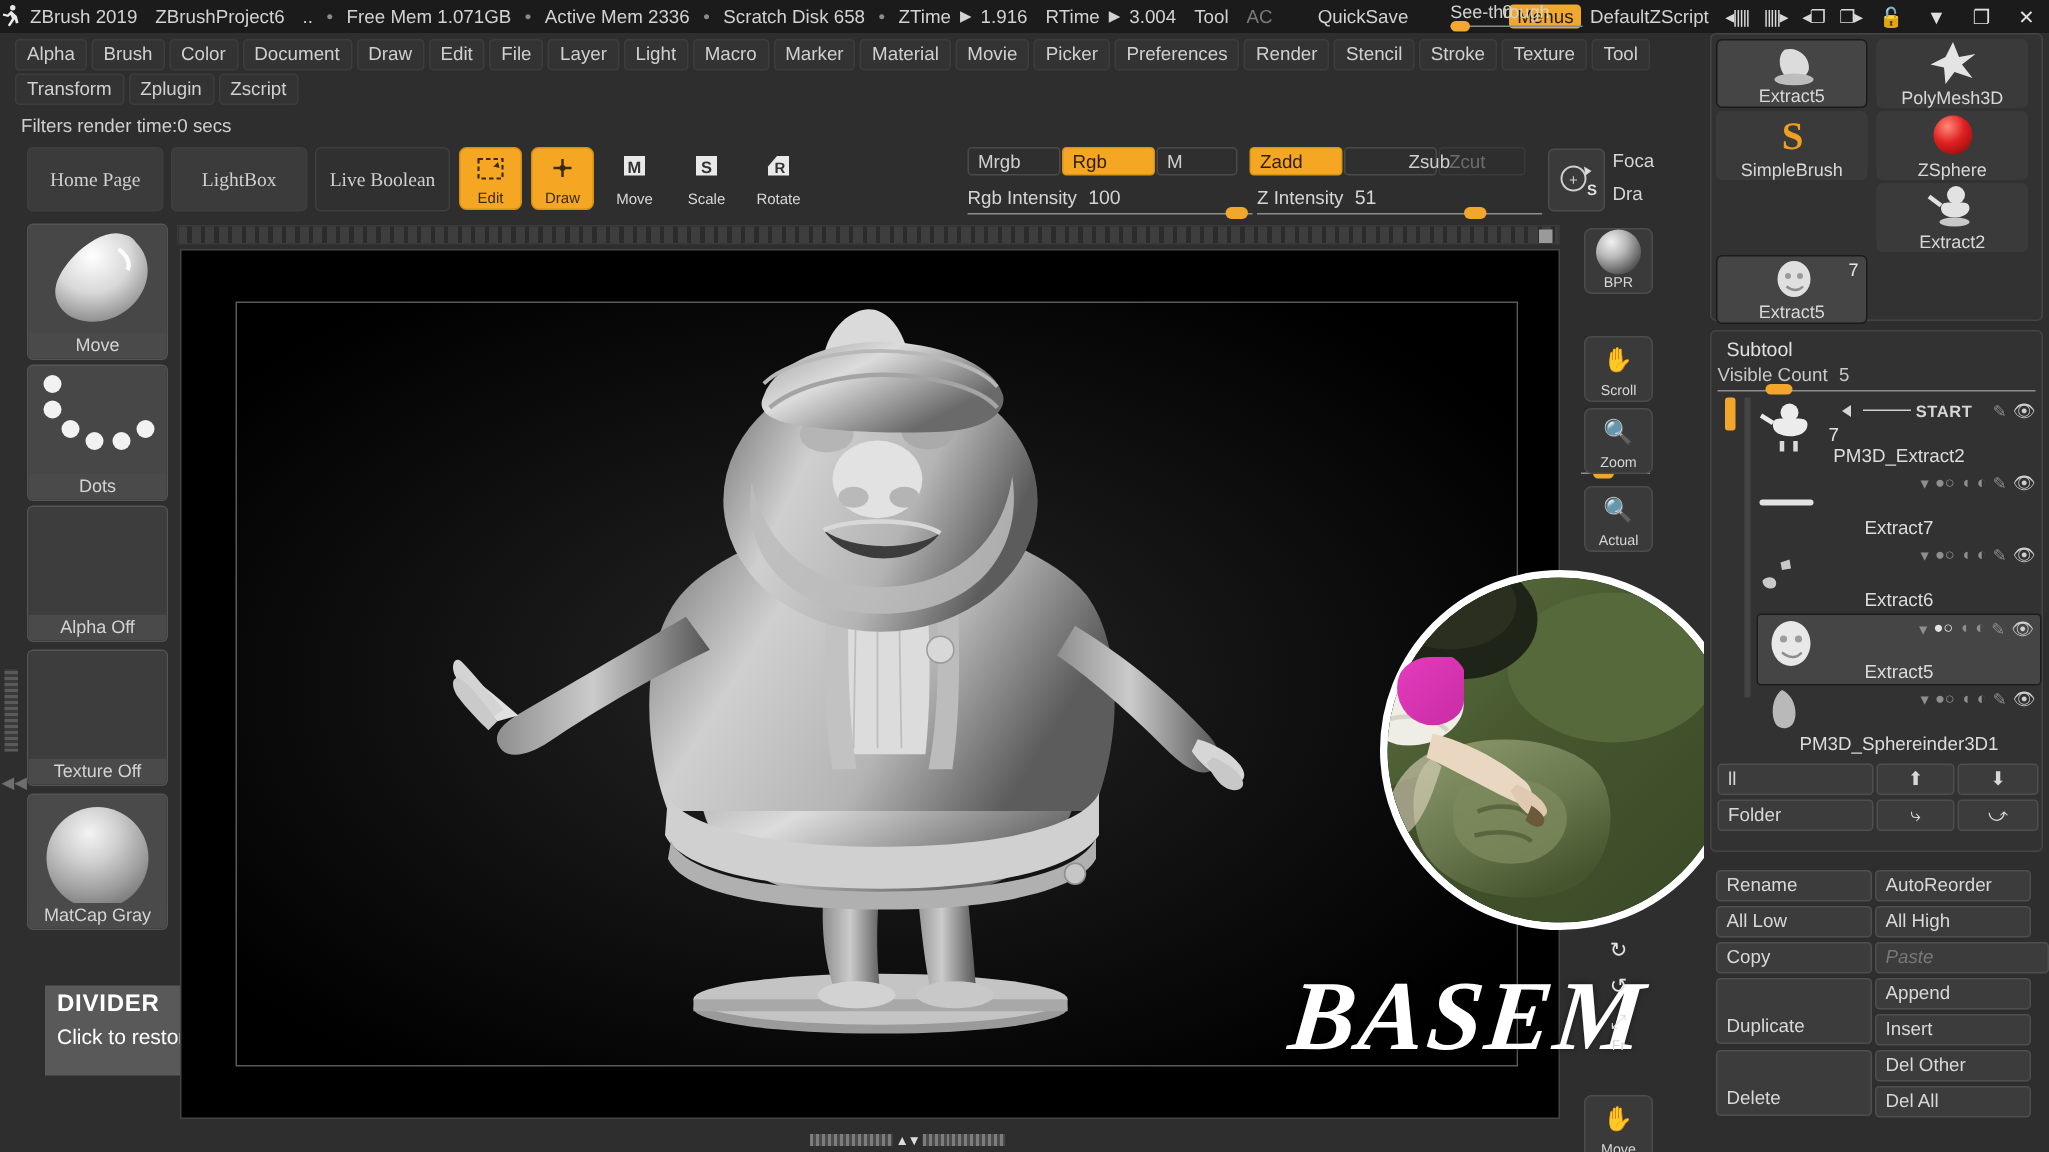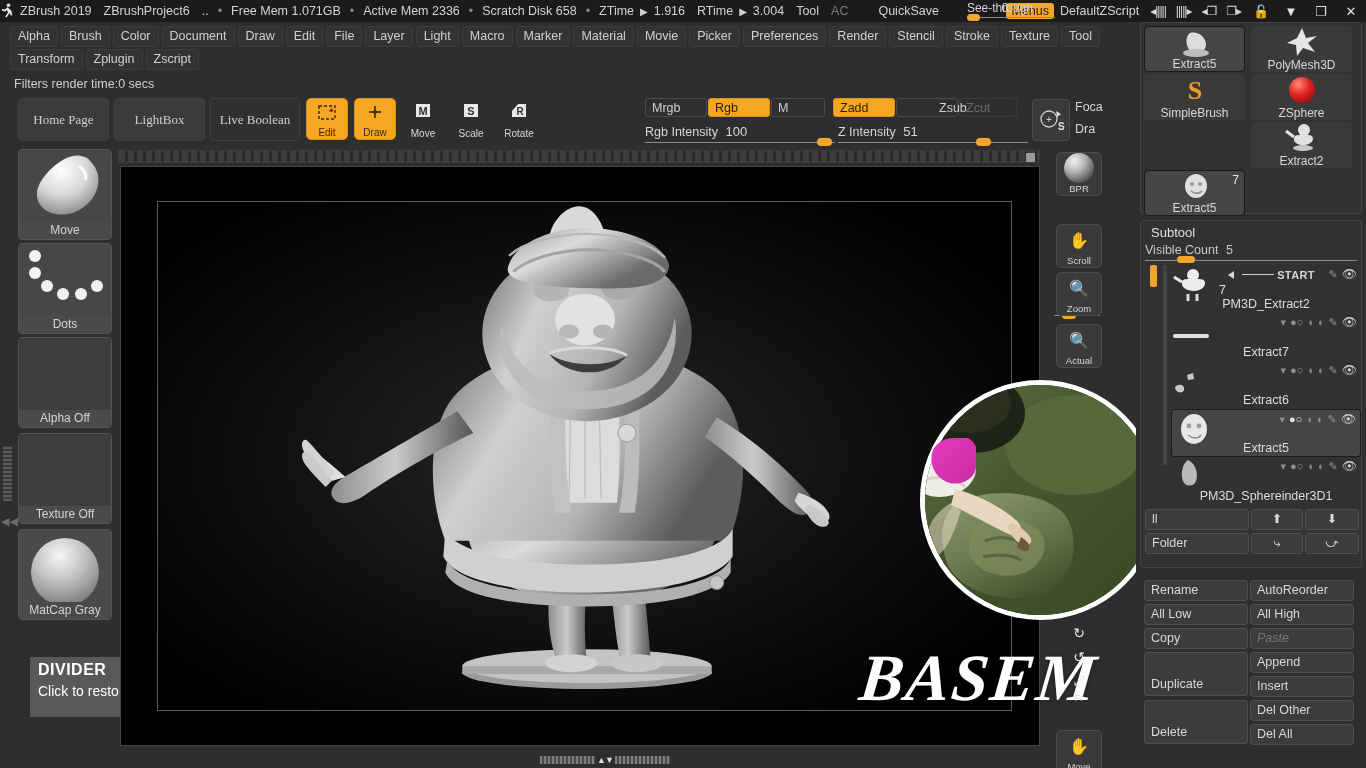--- a/index.html
+++ b/index.html
@@ -835,21 +835,21 @@
         <span>⤻</span>
       </div>
     </div>
 
     <div>
       <div class="btn" style="left:8px;  top:558px; width:104px;">Rename</div>
       <div class="btn" style="left:114px; top:558px; width:104px;">AutoReorder</div>
       <div class="btn" style="left:8px;  top:582px; width:104px;">All Low</div>
       <div class="btn" style="left:114px; top:582px; width:104px;">All High</div>
       <div class="btn" style="left:8px;  top:606px; width:104px;">Copy</div>
-      <div class="btn dis" style="left:114px; top:606px; width:104px;font-style:italic;">Paste</div>
+      <div class="btn dis" style="left:114px; top:606px; width:116px;font-style:italic;">Paste</div>
       <div class="btn tall" style="left:8px; top:630px; width:104px;">Duplicate</div>
       <div class="btn" style="left:114px; top:630px; width:104px;">Append</div>
       <div class="btn" style="left:114px; top:654px; width:104px;">Insert</div>
       <div class="btn tall" style="left:8px;  top:678px; width:104px;">Delete</div>
       <div class="btn" style="left:114px; top:678px; width:104px;">Del Other</div>
       <div class="btn" style="left:114px; top:702px; width:104px;">Del All</div>
 
     </div>
   </div>
 

